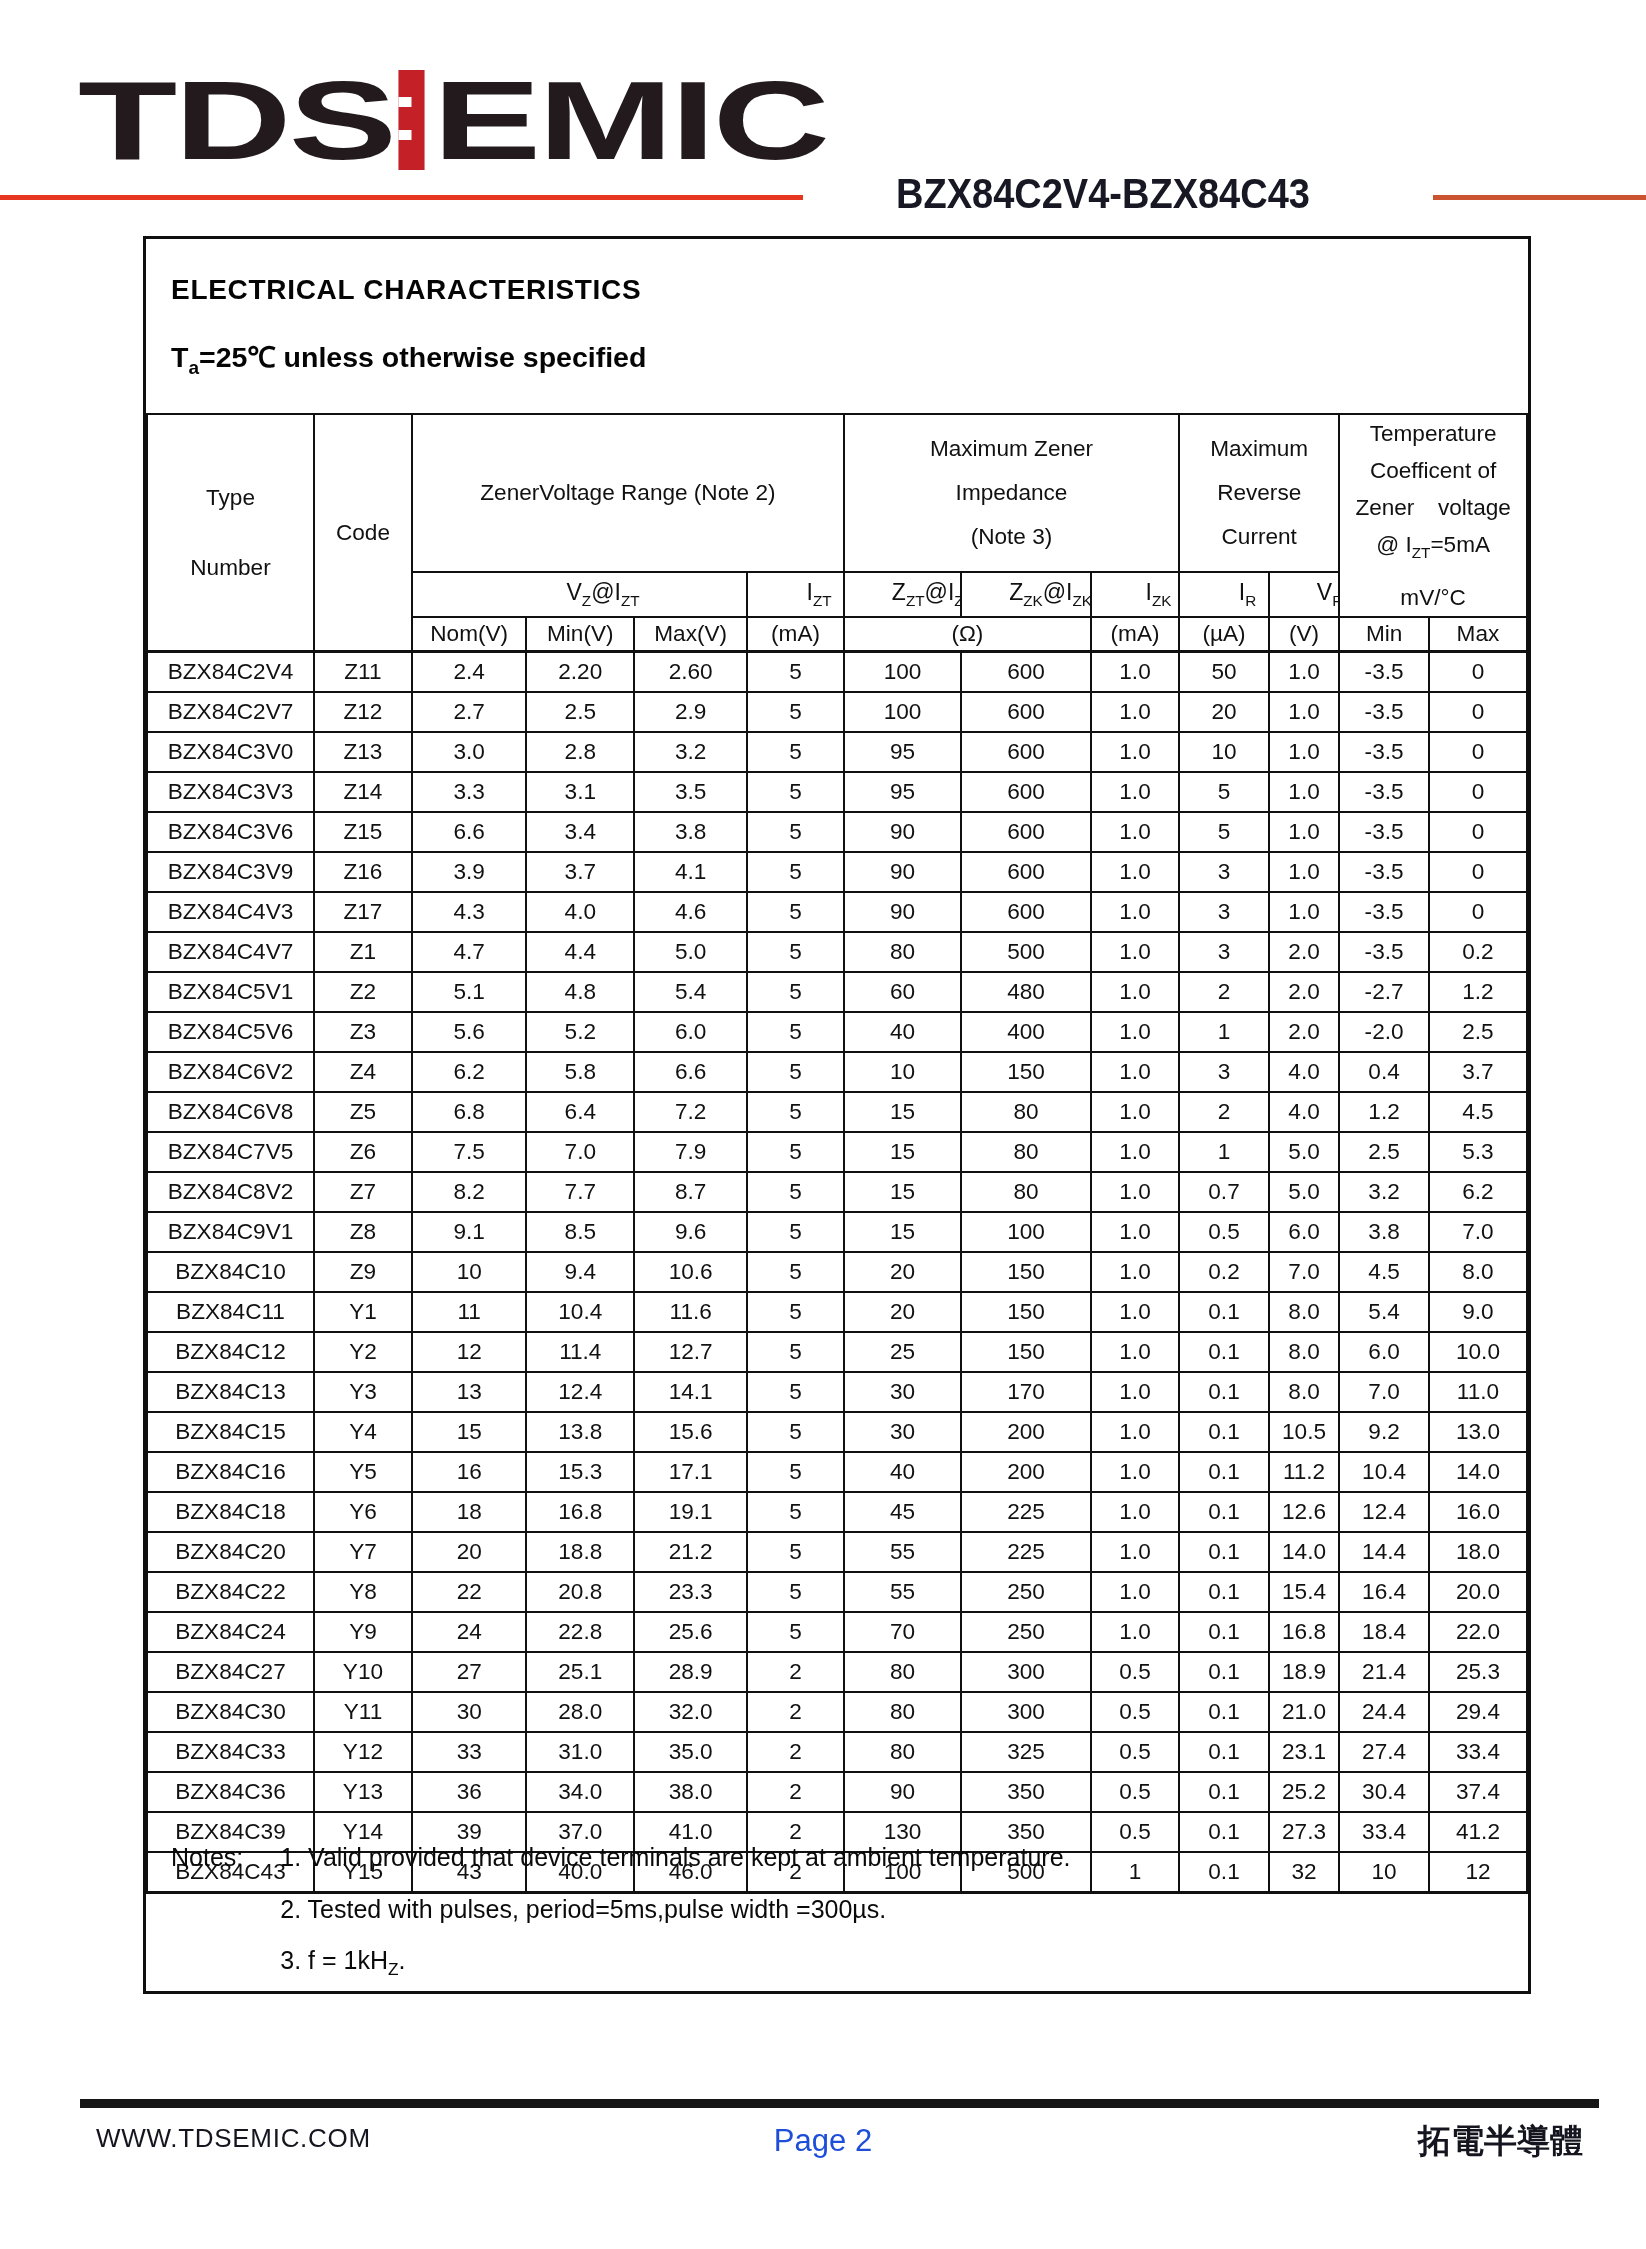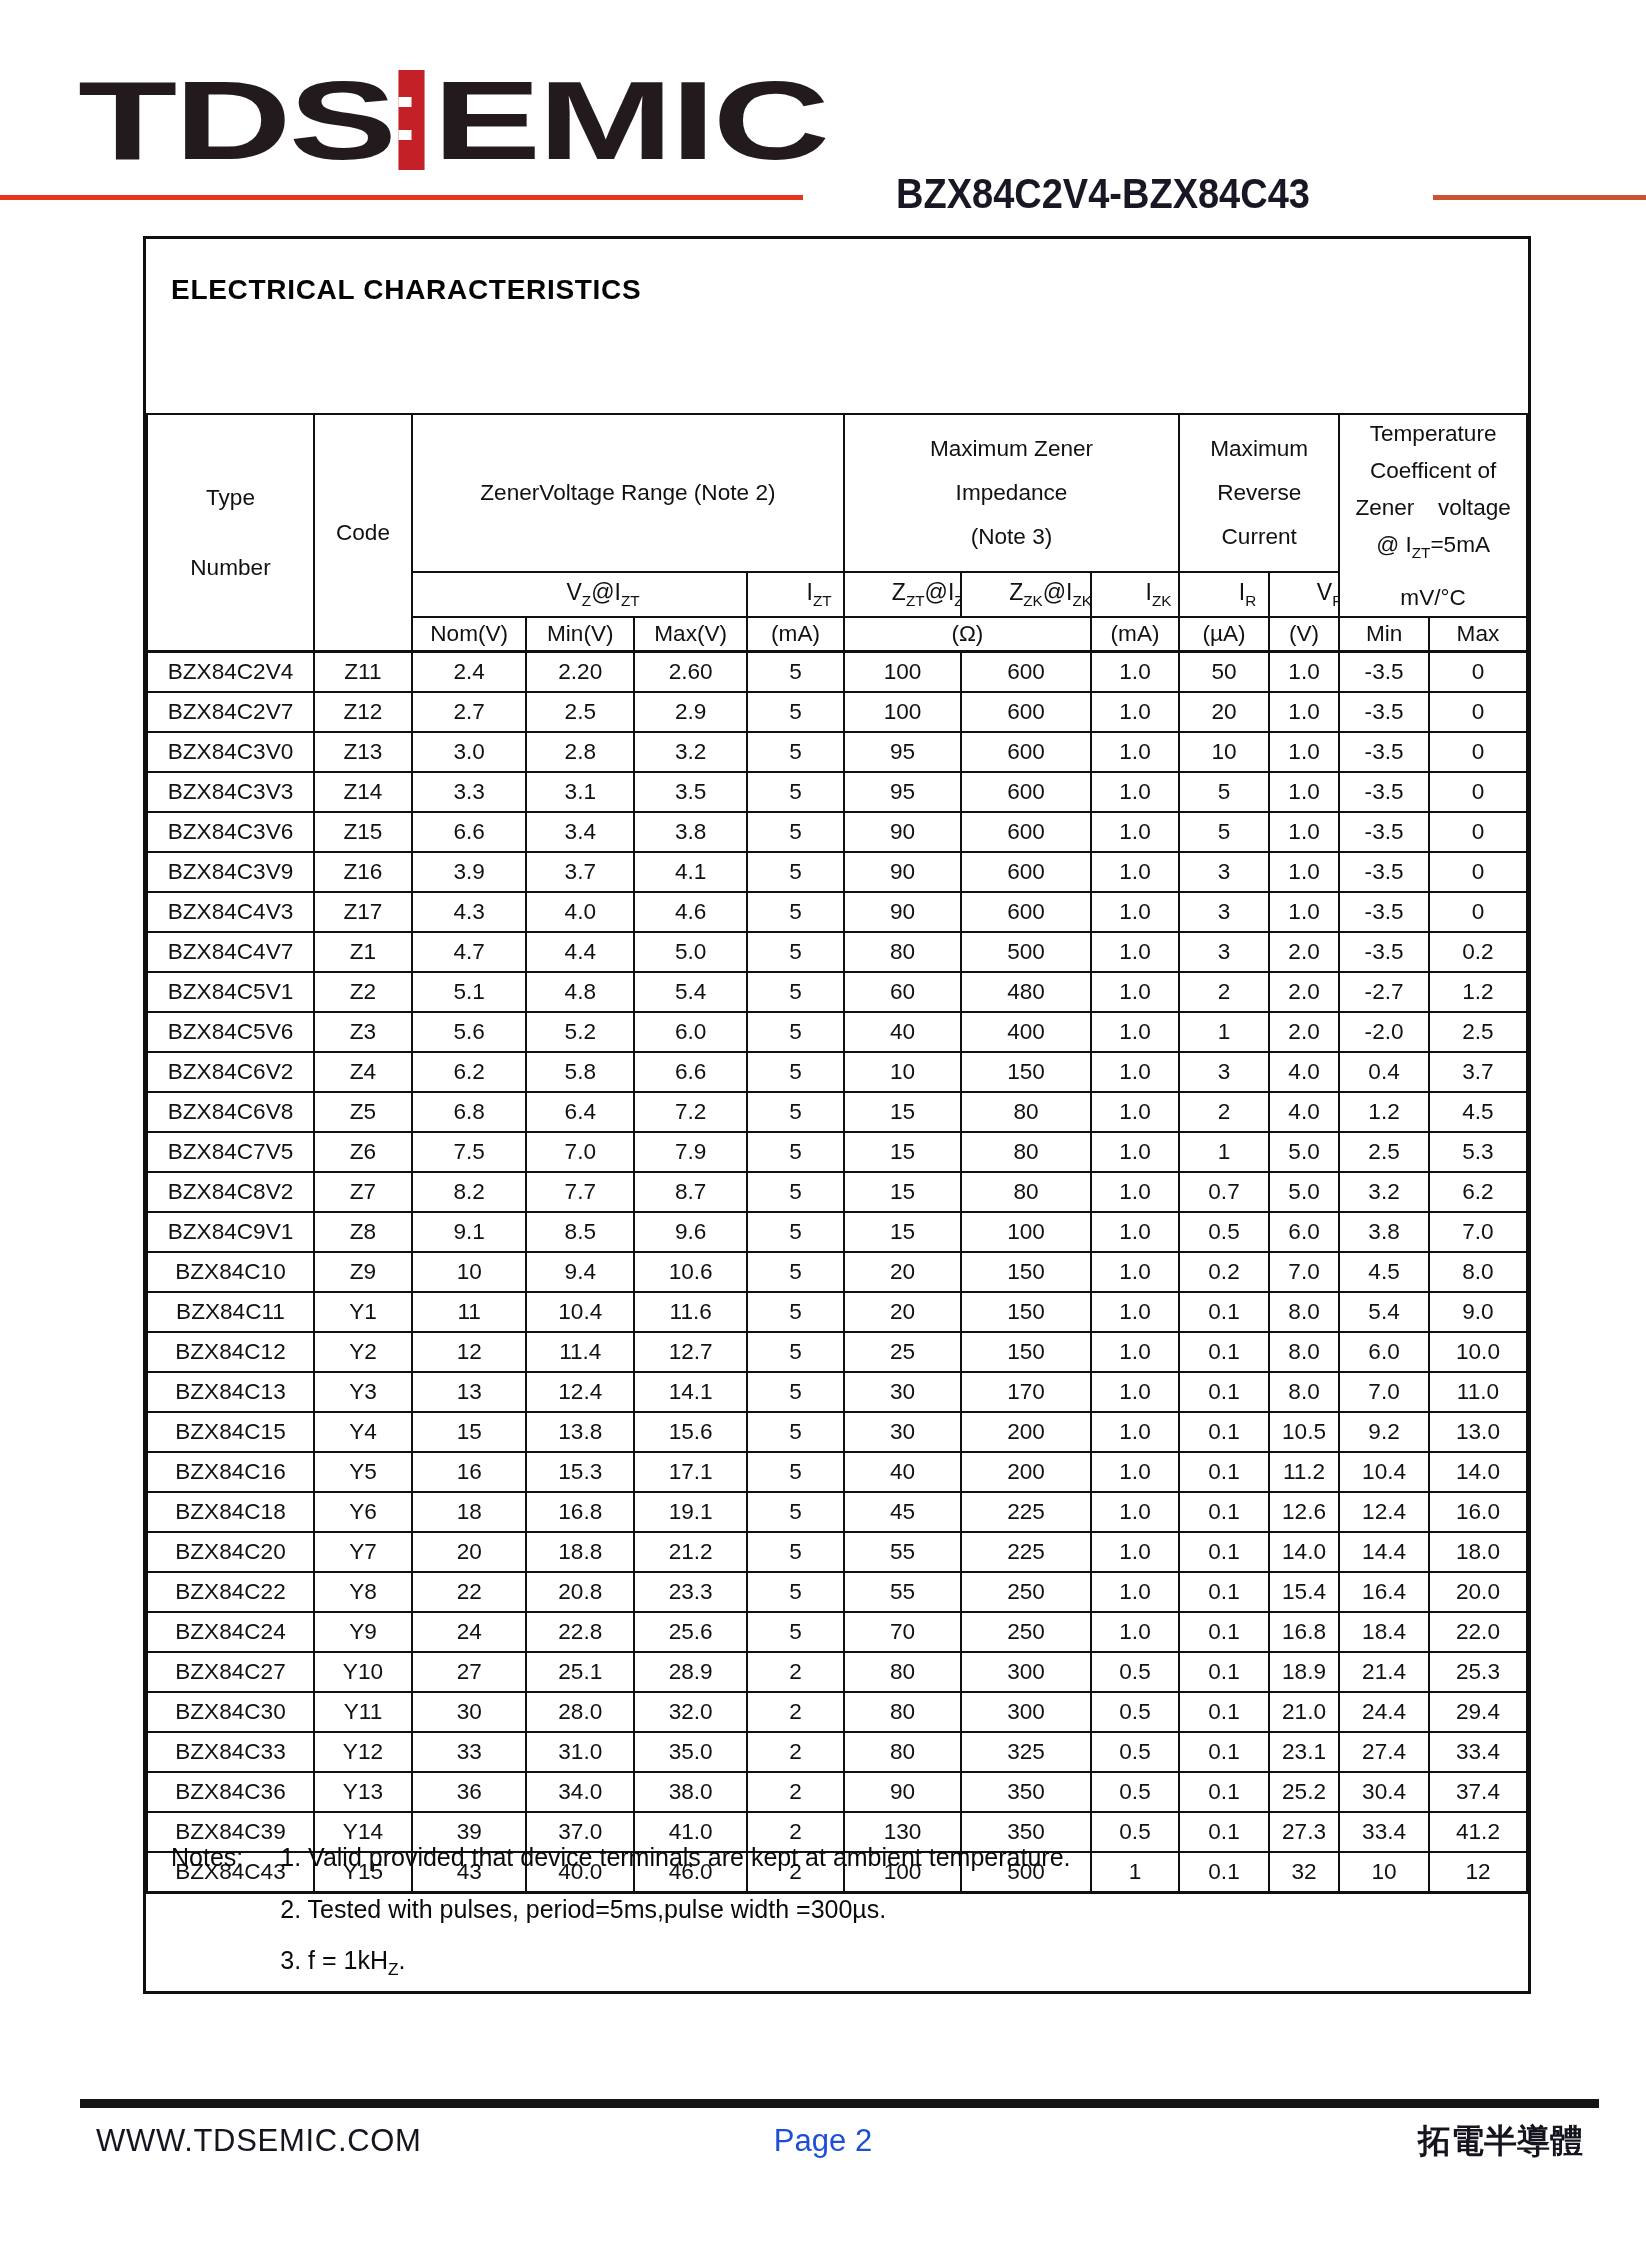--- a/index.html
+++ b/index.html
@@ -64,21 +64,21 @@
   th.sub-hdr { font-size:23px;padding-left:47px; }
   tbody tr:first-child td { border-top:3.3px solid #101010; }
   tbody tr:last-child  td { border-bottom:3.3px solid #101010; }
   
   .notes { position:absolute; left:25px; top:1604px; display:flex; font-size:25px; color:#0a0a0a; }
   .notes-label { margin-right:37px; flex:0 0 auto; }
   .notes-lines > div { margin-bottom:22.6px; white-space:nowrap; }
   .notes sub { font-size:17.3px; }
   
   .footer-bar  { position:absolute; left:80px; top:2099px; width:1519px; height:8.6px; background:#161616; }
-  .footer-site { position:absolute; left:96px;  top:2123px; font-size:31px; color:#15151f; letter-spacing:0.7px; }
+  .footer-site { position:absolute; left:96px;  top:2123px; font-size:26px; color:#15151f; letter-spacing:0.7px; }
   .footer-page { position:absolute; left:50%; transform:translateX(-50%); top:2123px; font-size:31px; color:#1d4ed8; }
   .footer-cn   { position:absolute; right:63px;  top:2119px; font-size:33px; font-weight:bold; color:#15151f; }
 </style>
 </head>
 <body>
 
 <div class="page">
 
   <div class="logo">
     <span class="logo-text">TDS</span>
@@ -86,20 +86,21 @@
     <span class="logo-text">EMIC</span>
   </div>
   <div class="rule-left"></div>
   <div class="doc-title">BZX84C2V4-BZX84C43</div>
   <div class="rule-right"></div>
 
   <div class="box">
 
     <div class="sec-heading">ELECTRICAL CHARACTERISTICS</div>
 
+    <div class="condition"><span>T</span><sub>a</sub><span>=25℃ unless otherwise specified</span></div>
 
     <table class="spec-table">
       <colgroup>
         <col style="width:12.1%">
           <col style="width:7.1%">
           <col style="width:8.3%">
         <col style="width:7.8%">
           <col style="width:8.2%">
           <col style="width:7.0%">
         <col style="width:8.5%">

